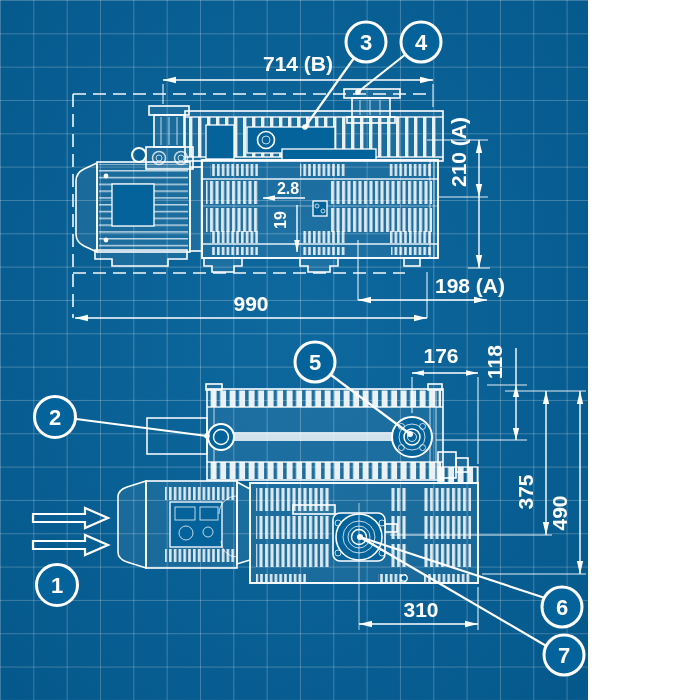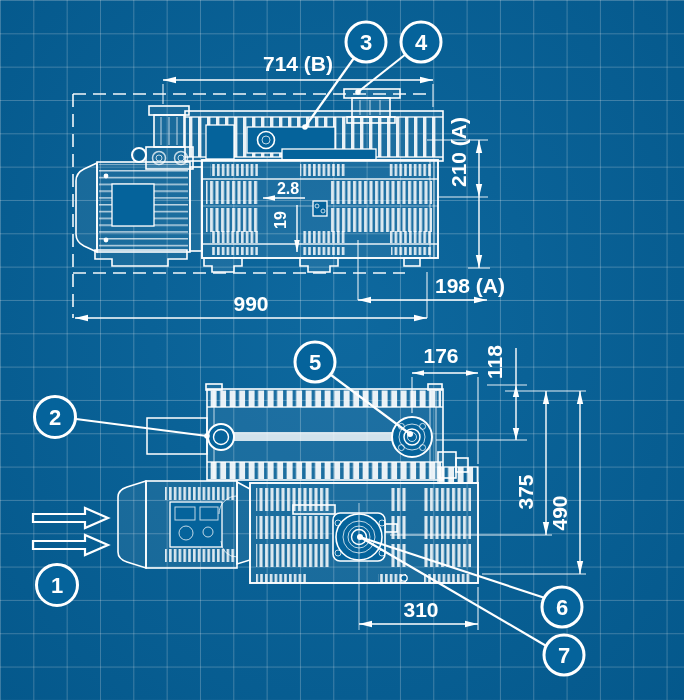--- a/index.html
+++ b/index.html
@@ -1,17 +1,17 @@
 <!DOCTYPE html>
 <html><head>
 <meta charset="utf-8">
 <style>
   html,body{margin:0;padding:0;}
   #stage{
-    position:relative;width:684px;height:700px;overflow:hidden;
+    position:relative;width:588px;height:700px;overflow:hidden;
     background-color:#05639b;
     background-image:
       radial-gradient(ellipse at 50% 45%, rgba(255,255,255,0.035) 0%, rgba(0,22,45,0.14) 100%),
       linear-gradient(rgba(255,255,255,0.26) 1px, transparent 1px),
       linear-gradient(90deg, rgba(255,255,255,0.26) 1px, transparent 1px);
     background-size:100% 100%, 33.34px 33.34px, 33.34px 33.34px;
     font-family:"Liberation Sans", sans-serif;
   }
   svg{position:absolute;left:0;top:0;}
   .outline{stroke:#fff;stroke-width:1.6;fill:rgba(255,255,255,0.07);}

